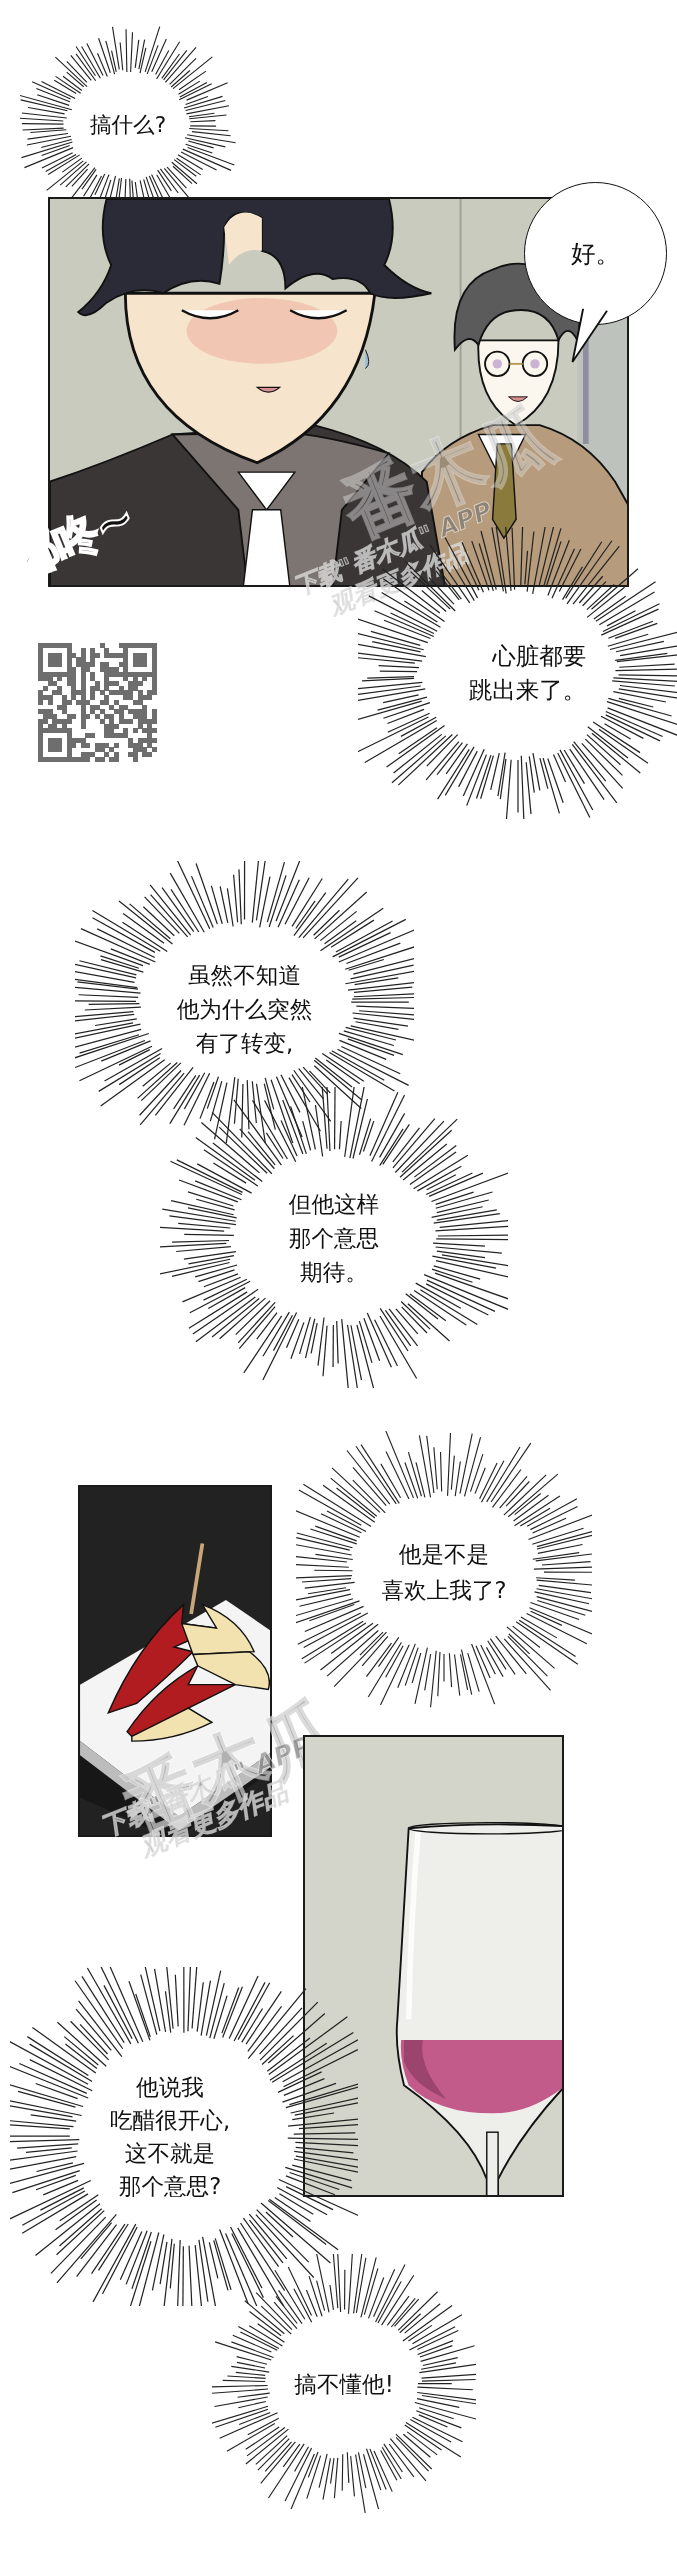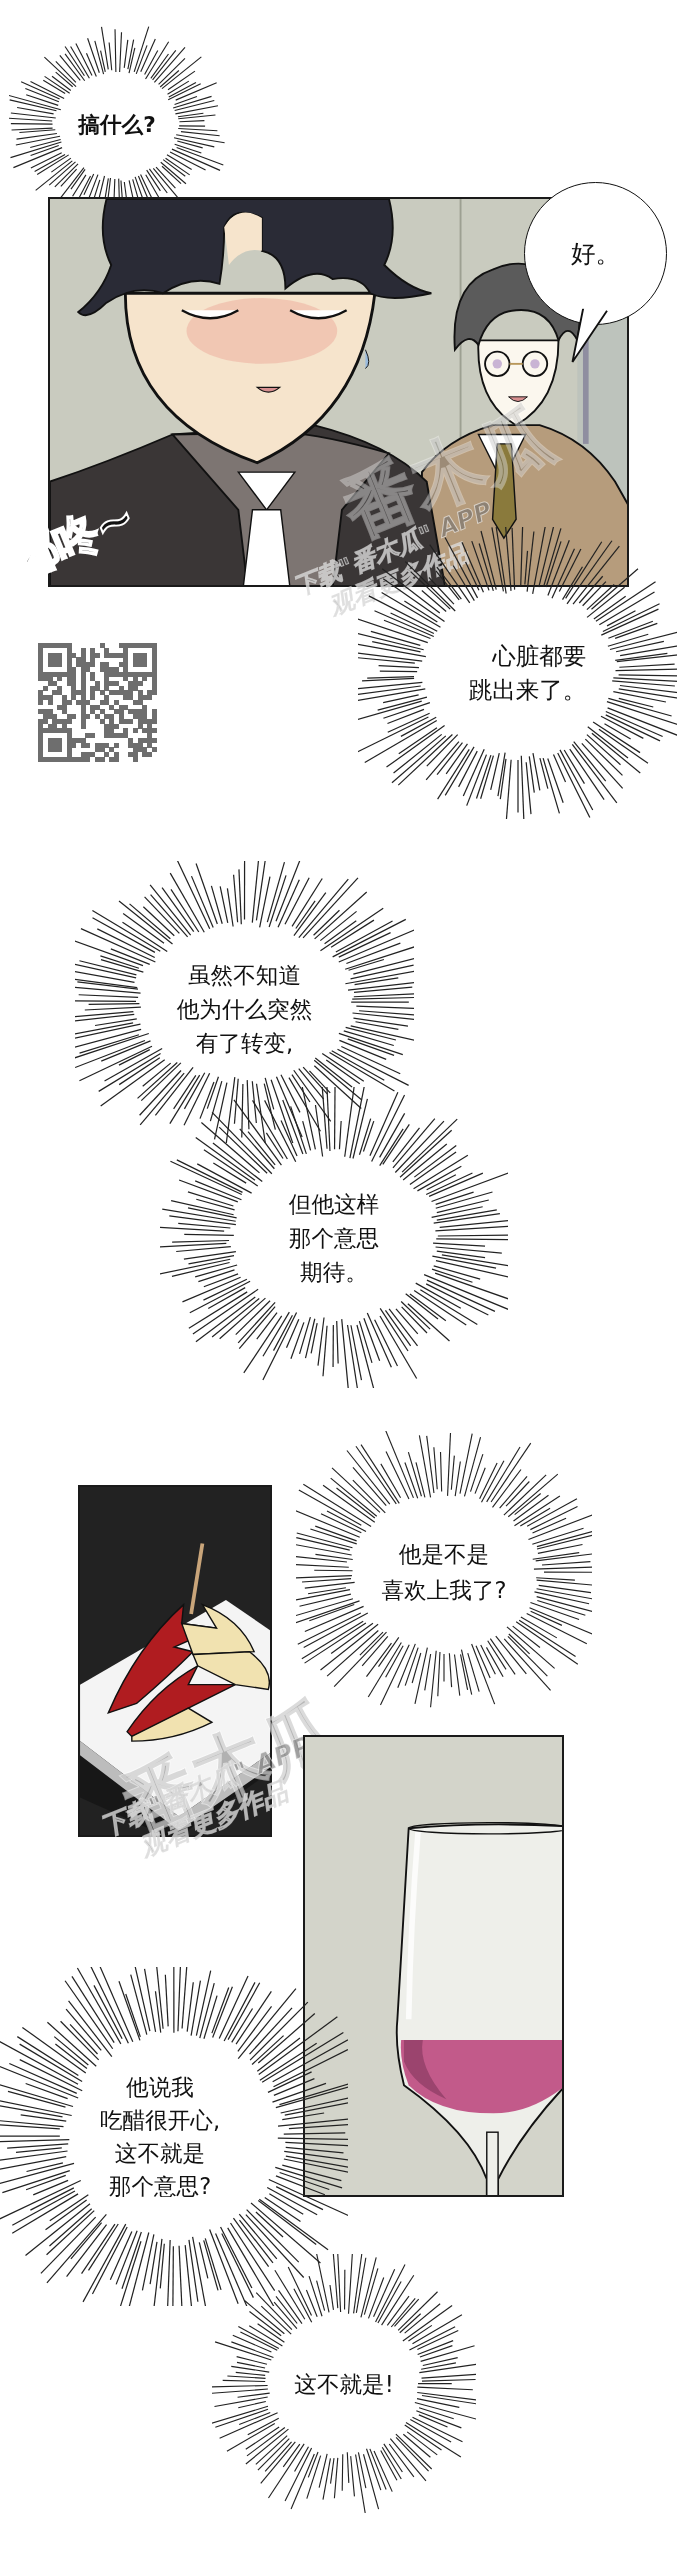--- a/index.html
+++ b/index.html
@@ -20,21 +20,21 @@
          -webkit-text-stroke: 1.9px #fff; transform: rotate(-22deg); letter-spacing: -1.9px; }
   .wm { position: absolute; color: rgba(110,110,110,0.55); font-size: 24.5px; font-style: italic;
         transform: rotate(-22deg); white-space: nowrap; font-weight: bold;
         -webkit-text-stroke: 0.9px rgba(255,255,255,0.6); }
   .wm-logo { position: absolute; color: rgba(110,110,110,0.5); font-size: 73px; font-weight: bold;
              transform: rotate(-22deg); white-space: nowrap; -webkit-text-stroke: 1.9px rgba(255,255,255,0.5); }
 </style>
 </head>
 <body>
 
-<div class="burst" style="left:9px; top:19px; width:216px; height:212px;font-weight:bold;">
+<div class="burst" style="left:20px; top:19px; width:216px; height:212px;">
   <svg width="216" height="212" viewBox="0 0 230 225">
     <g id="b1" stroke="#222" stroke-width="1.2">
         <line x1="181.2" y1="113.4" x2="208.8" y2="113.7"></line>
         <line x1="180.2" y1="116.2" x2="221.9" y2="118.6"></line>
         <line x1="183.1" y1="119.6" x2="224.3" y2="123.9"></line>
         <line x1="178.0" y1="122.9" x2="229.6" y2="131.4"></line>
         <line x1="175.7" y1="126.1" x2="218.6" y2="135.8"></line>
         <line x1="179.2" y1="129.6" x2="206.2" y2="136.9"></line>
         <line x1="176.4" y1="133.0" x2="204.8" y2="142.4"></line>
         <line x1="178.5" y1="136.4" x2="228.2" y2="155.1"></line>
@@ -1157,21 +1157,21 @@
     <path d="M102 322 L277 322 L277 370 Q240 400 200 400 Q140 400 110 370 Q100 345 102 322 Z" fill="#c25a8a"></path>
     <path d="M105 322 L125 322 Q120 350 150 385 Q115 370 105 345 Z" fill="#8a3a62" opacity="0.7"></path>
     <path d="M120 100 Q112 200 110 300" fill="none" stroke="#ffffff" stroke-width="6" opacity="0.8"></path>
 
     <rect x="193" y="420" width="12" height="71" fill="#eeefea" stroke="#111" stroke-width="1.5"></rect>
 
     <ellipse cx="195" cy="97" rx="85" ry="6" fill="none" stroke="#111" stroke-width="1.5"></ellipse>
   </svg>
 </div>
 
-<div class="burst" style="left:0px; top:1967px; width:348px; height:339px;">
+<div class="burst" style="left:10px; top:1967px; width:348px; height:339px;">
   <svg width="348" height="339" viewBox="0 0 370 360">
     <g id="b6" stroke="#222" stroke-width="1.3">
         <line x1="295.4" y1="181.8" x2="373.7" y2="183.0"></line>
         <line x1="303.4" y1="186.2" x2="392.4" y2="190.8"></line>
         <line x1="303.8" y1="191.5" x2="365.2" y2="197.5"></line>
         <line x1="302.2" y1="195.8" x2="377.9" y2="205.9"></line>
         <line x1="303.9" y1="200.9" x2="394.8" y2="217.0"></line>
         <line x1="301.8" y1="203.9" x2="382.1" y2="220.4"></line>
         <line x1="300.1" y1="210.4" x2="362.9" y2="227.0"></line>
         <line x1="292.7" y1="212.9" x2="363.7" y2="234.6"></line>
@@ -1443,15 +1443,15 @@
         <line x1="218.2" y1="106.8" x2="255.9" y2="92.0"></line>
         <line x1="220.6" y1="109.3" x2="255.1" y2="97.3"></line>
         <line x1="221.4" y1="114.0" x2="278.6" y2="97.5"></line>
         <line x1="223.7" y1="118.4" x2="260.7" y2="110.0"></line>
         <line x1="221.9" y1="122.4" x2="258.8" y2="115.6"></line>
         <line x1="220.0" y1="125.9" x2="291.8" y2="115.5"></line>
         <line x1="222.3" y1="131.8" x2="293.5" y2="126.9"></line>
         <line x1="222.8" y1="135.0" x2="279.7" y2="133.3"></line>
       </g>
   </svg>
-  <div class="burst-text" style="font-size:22.6px;">这不就是!</div>
+  <div class="burst-text" style="font-size:22.6px;">搞不懂他!</div>
 </div>
 
 
 </body></html>

